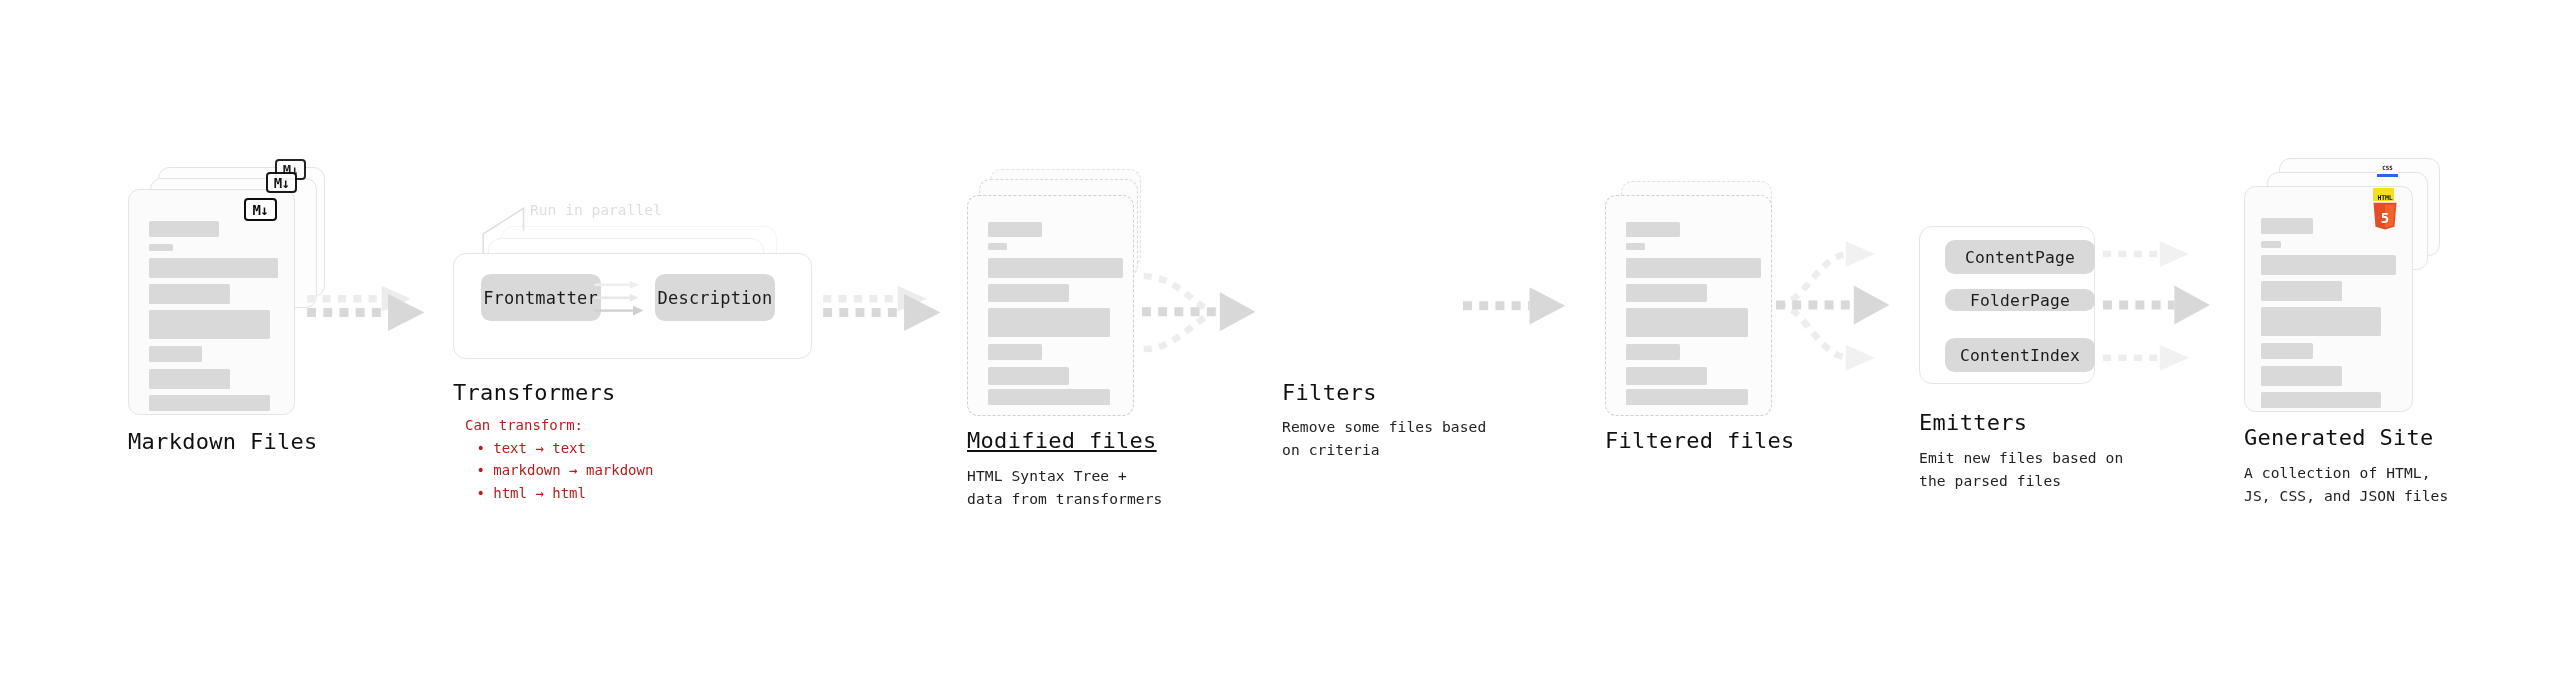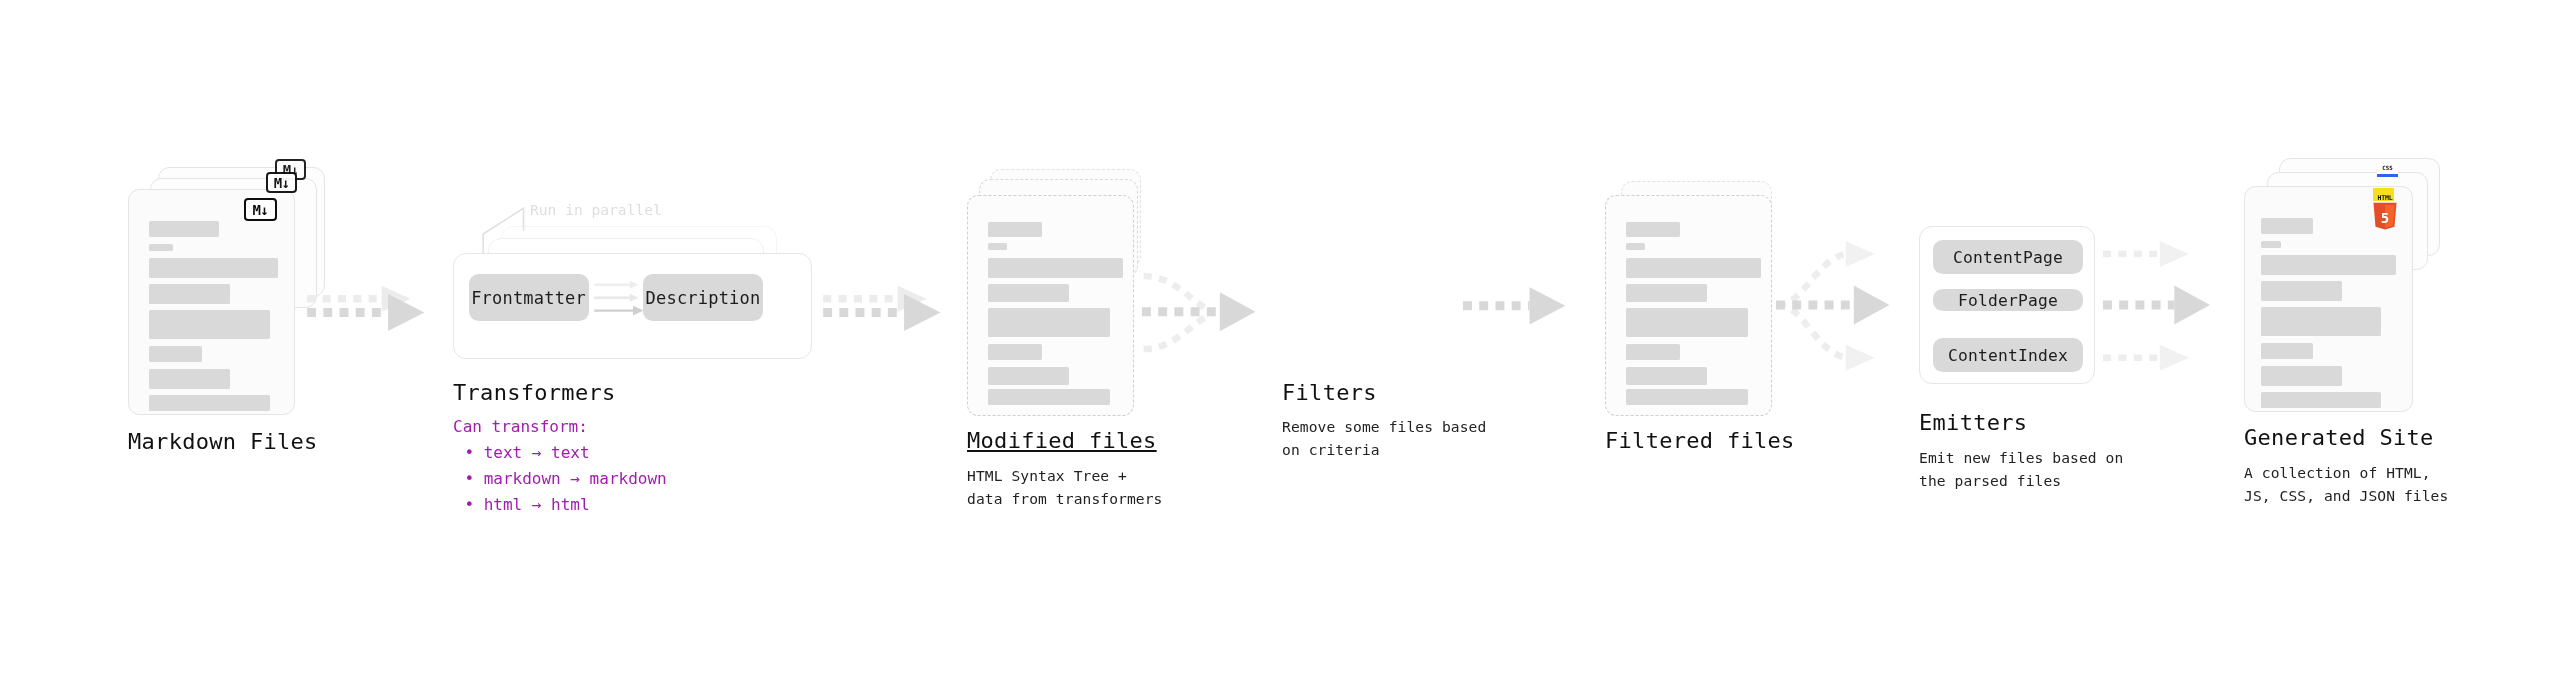--- a/index.html
+++ b/index.html
@@ -43,20 +43,21 @@
     position: absolute;
     background: #d9d9d9;
     border-radius: 9.8px;
     display: flex;
     align-items: center;
     justify-content: center;
     color: #1c1c1c;
     font-size: 17px;
     letter-spacing: 0.2px;
     white-space: nowrap;
+    margin-left: 12px;
   }
   .pill.ghost-a { background: #e4e4e4; color: transparent; }
   .pill.ghost-b { background: #ececec; color: transparent; }
 
   
   .title {
     position: absolute;
     font-size: 22px;
     color: #111111;
     white-space: nowrap;
@@ -71,24 +72,25 @@
     letter-spacing: 0.1px;
   }
   .note {
     position: absolute;
     font-size: 14.6px;
     color: #dedede;
     white-space: nowrap;
   }
   .bullets {
     position: absolute;
-    font-size: 16px;
+    font-size: 14px;
     line-height: 1.62;
-    color: #a21caf;
+    color: #b91c1c;
     list-style: none;
+    margin-left: 12px;
   }
   .bullets li.lead { margin-left: 0; }
   .bullets li.item { margin-left: 11.4px; }
   .bullets li.item::before { content: "\2022  "; }
 
   
   .conn { position: absolute; overflow: visible; }
 
   
   .badge { position: absolute; }

